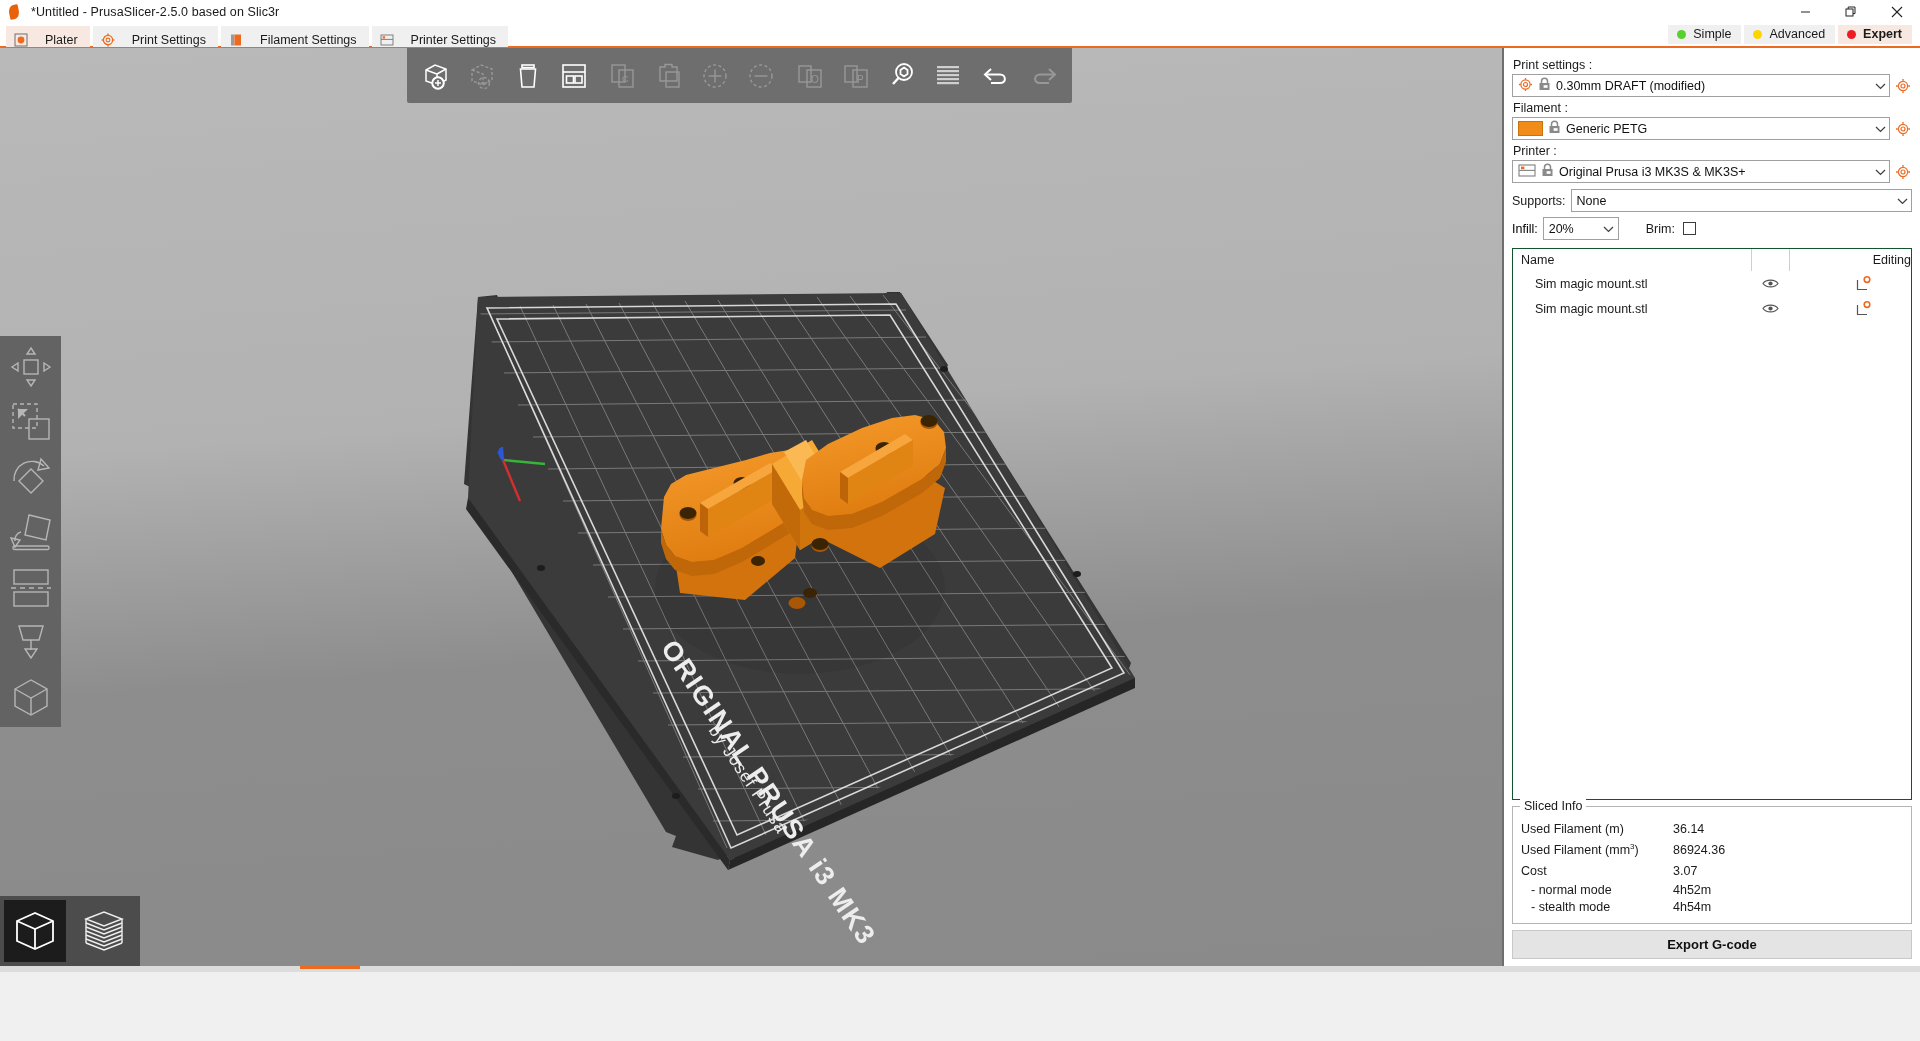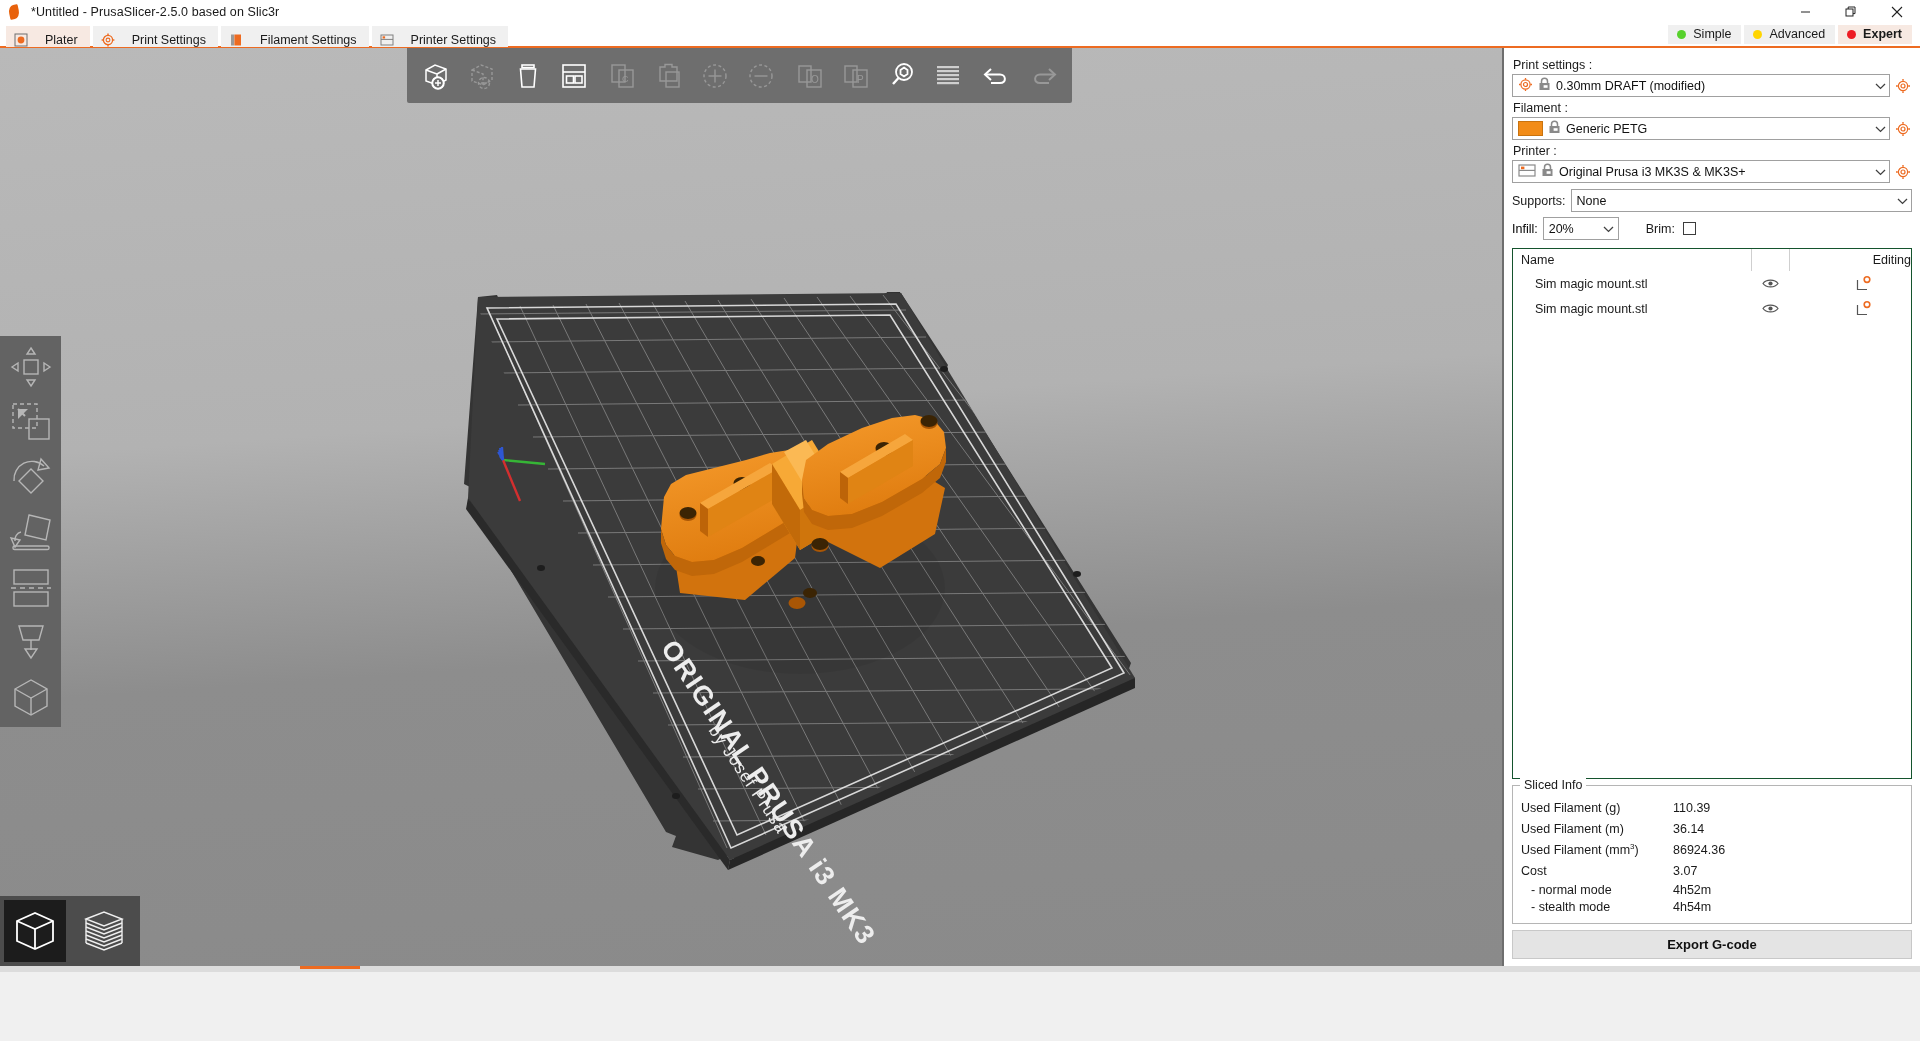--- a/index.html
+++ b/index.html
@@ -838,24 +838,20 @@
               </svg>
             </div>
           </div>
         </div>
       </div>
 
       <div class="sliced">
         <div class="sliced-legend">Sliced Info</div>
 
         <div class="si-row">
-          <span class="k">Used Filament (g)</span>
-          <span class="v">110.39</span>
-        </div>
-        <div class="si-row">
           <span class="k">Used Filament (m)</span>
           <span class="v">36.14</span>
         </div>
         <div class="si-row">
           <span class="k">Used Filament (mm<sup>3</sup>)</span>
           <span class="v">86924.36</span>
         </div>
         <div class="si-row">
           <span class="k">Cost</span>
           <span class="v">3.07</span>

